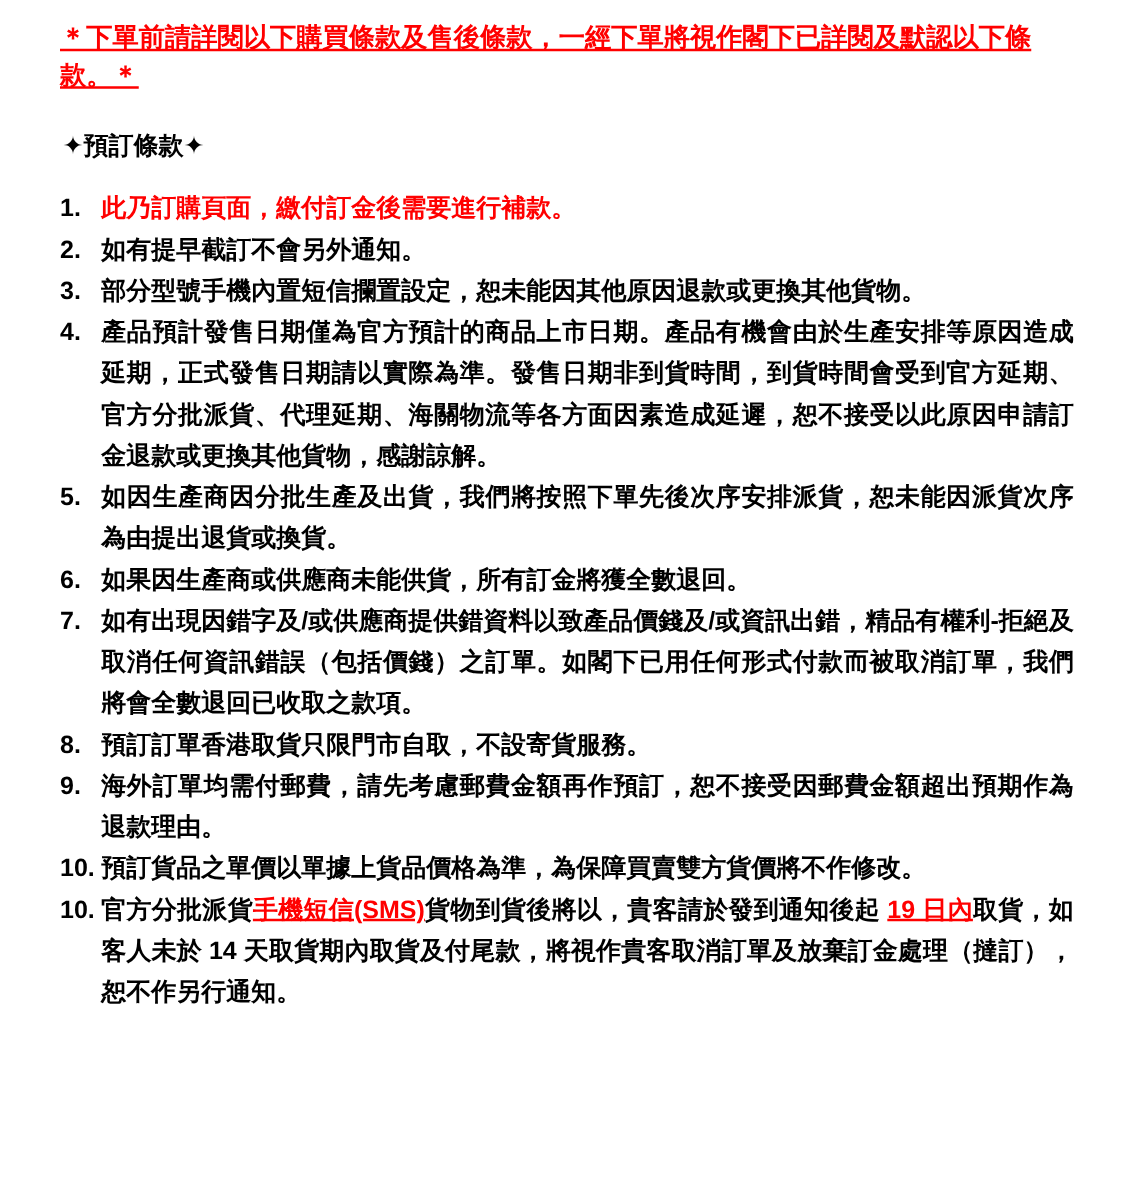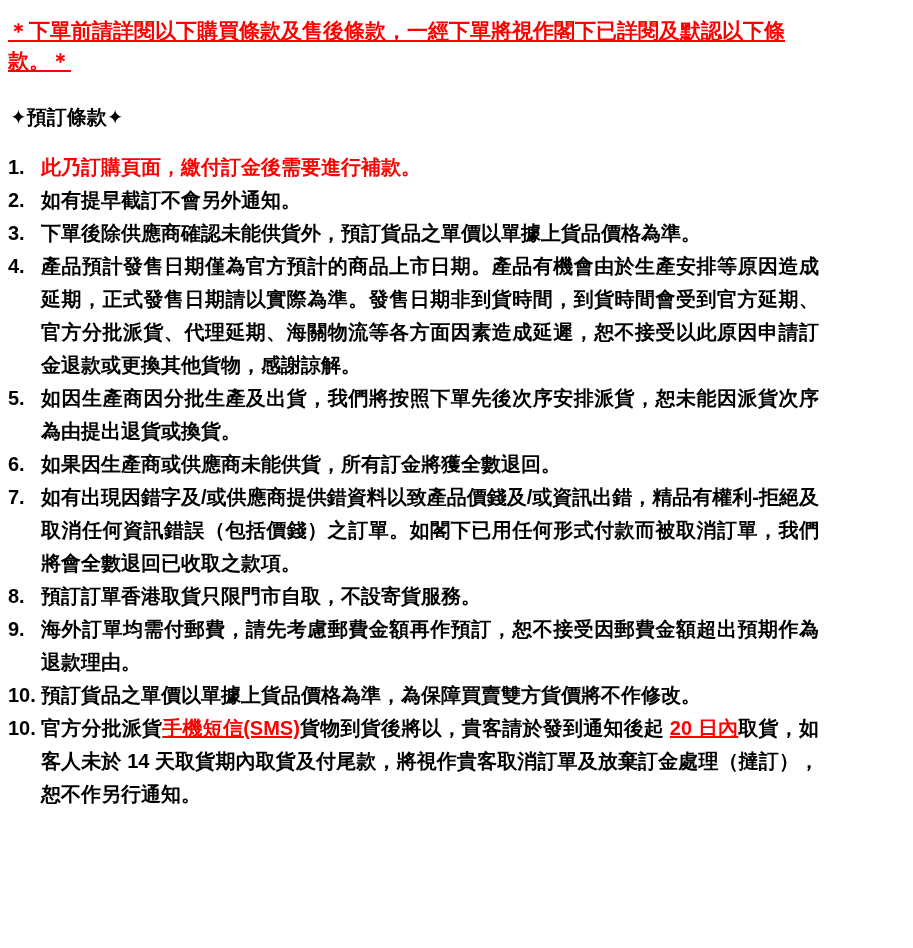--- a/index.html
+++ b/index.html
@@ -13,20 +13,21 @@
     font-family:"Liberation Sans","DejaVu Sans",sans-serif;
     font-weight:bold;
     color:var(--text-color);
   }
   .page{
     width:827px;
     height:948px;
     overflow:hidden;
     padding:10px 8px 10px 8px;
     background:#ffffff;
+    margin-left:40px;
   }
   .title{
     margin:6px 0 0 0;
     font-size:21px;
     line-height:1.45;
     color:var(--alert-color);
     text-decoration:underline;
     font-weight:bold;
   }
   .section-heading{
@@ -70,21 +71,21 @@
       <li class="term-item">
         <span class="term-number">1.</span>
         <span class="term-text"><span class="run-alert">此乃訂購頁面，繳付訂金後需要進行補款。</span></span>
       </li>
       <li class="term-item">
         <span class="term-number">2.</span>
         <span class="term-text"><span class="run-normal">如有提早截訂不會另外通知。</span></span>
       </li>
       <li class="term-item">
         <span class="term-number">3.</span>
-        <span class="term-text"><span class="run-normal">下單後除供應商確認未能供貨外，預訂貨品之單價以單據上貨品價格為準。</span></span>
+        <span class="term-text"><span class="run-normal">部分型號手機內置短信攔置設定，恕未能因其他原因退款或更換其他貨物。</span></span>
       </li>
       <li class="term-item">
         <span class="term-number">4.</span>
         <span class="term-text"><span class="run-normal">產品預計發售日期僅為官方預計的商品上市日期。產品有機會由於生產安排等原因造成延期，正式發售日期請以實際為準。發售日期非到貨時間，到貨時間會受到官方延期、官方分批派貨、代理延期、海關物流等各方面因素造成延遲，恕不接受以此原因申請訂金退款或更換其他貨物，感謝諒解。</span></span>
       </li>
       <li class="term-item">
         <span class="term-number">5.</span>
         <span class="term-text"><span class="run-normal">如因生產商因分批生產及出貨，我們將按照下單先後次序安排派貨，恕未能因派貨次序為由提出退貨或換貨。</span></span>
       </li>
       <li class="term-item">
@@ -102,16 +103,16 @@
       <li class="term-item">
         <span class="term-number">9.</span>
         <span class="term-text"><span class="run-normal">海外訂單均需付郵費，請先考慮郵費金額再作預訂，恕不接受因郵費金額超出預期作為退款理由。</span></span>
       </li>
       <li class="term-item">
         <span class="term-number">10.</span>
         <span class="term-text"><span class="run-normal">預訂貨品之單價以單據上貨品價格為準，為保障買賣雙方貨價將不作修改。</span></span>
       </li>
       <li class="term-item">
         <span class="term-number">10.</span>
-        <span class="term-text"><span class="run-normal">官方分批派貨</span><span class="run-alert-underline">手機短信(SMS)</span><span class="run-normal">貨物到貨後將以，貴客請於發到通知後起 </span><span class="run-alert-underline">20 日內</span><span class="run-normal">取貨，如客人未於 14 天取貨期內取貨及付尾款，將視作貴客取消訂單及放棄訂金處理（撻訂），恕不作另行通知。</span></span>
+        <span class="term-text"><span class="run-normal">官方分批派貨</span><span class="run-alert-underline">手機短信(SMS)</span><span class="run-normal">貨物到貨後將以，貴客請於發到通知後起 </span><span class="run-alert-underline">19 日內</span><span class="run-normal">取貨，如客人未於 14 天取貨期內取貨及付尾款，將視作貴客取消訂單及放棄訂金處理（撻訂），恕不作另行通知。</span></span>
       </li>
     </ol>
 </div>
 
 </body></html>

